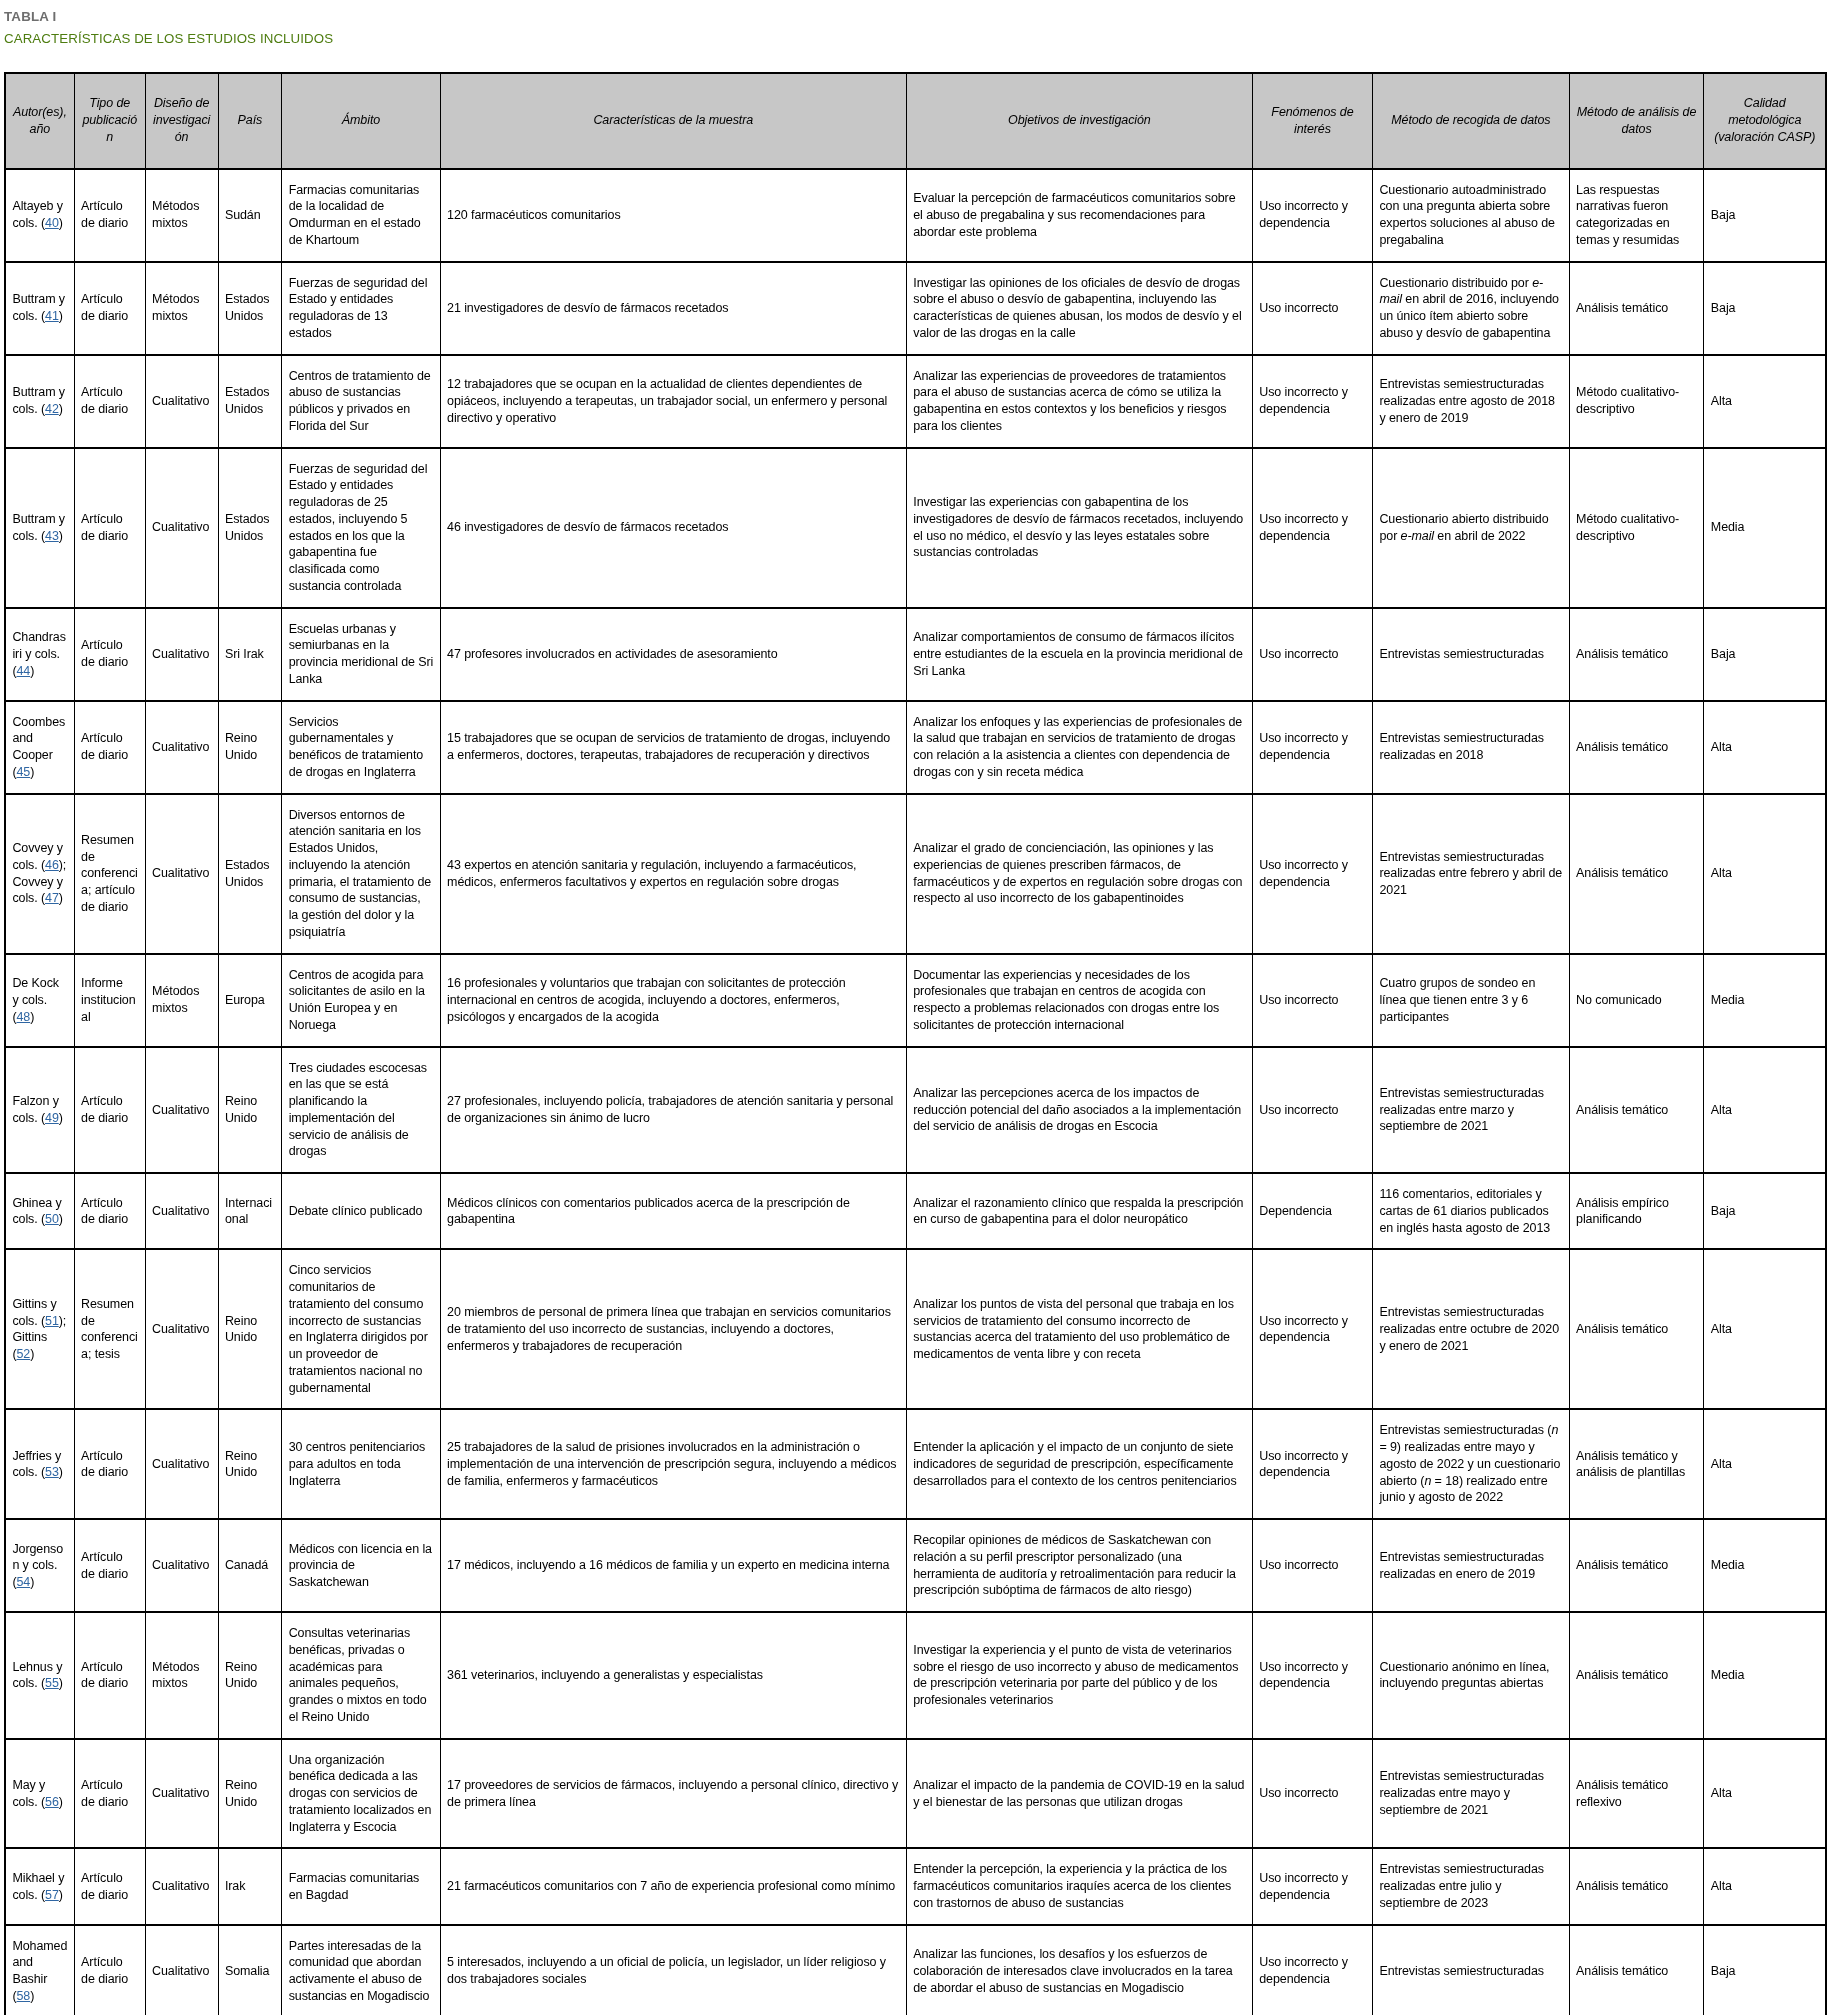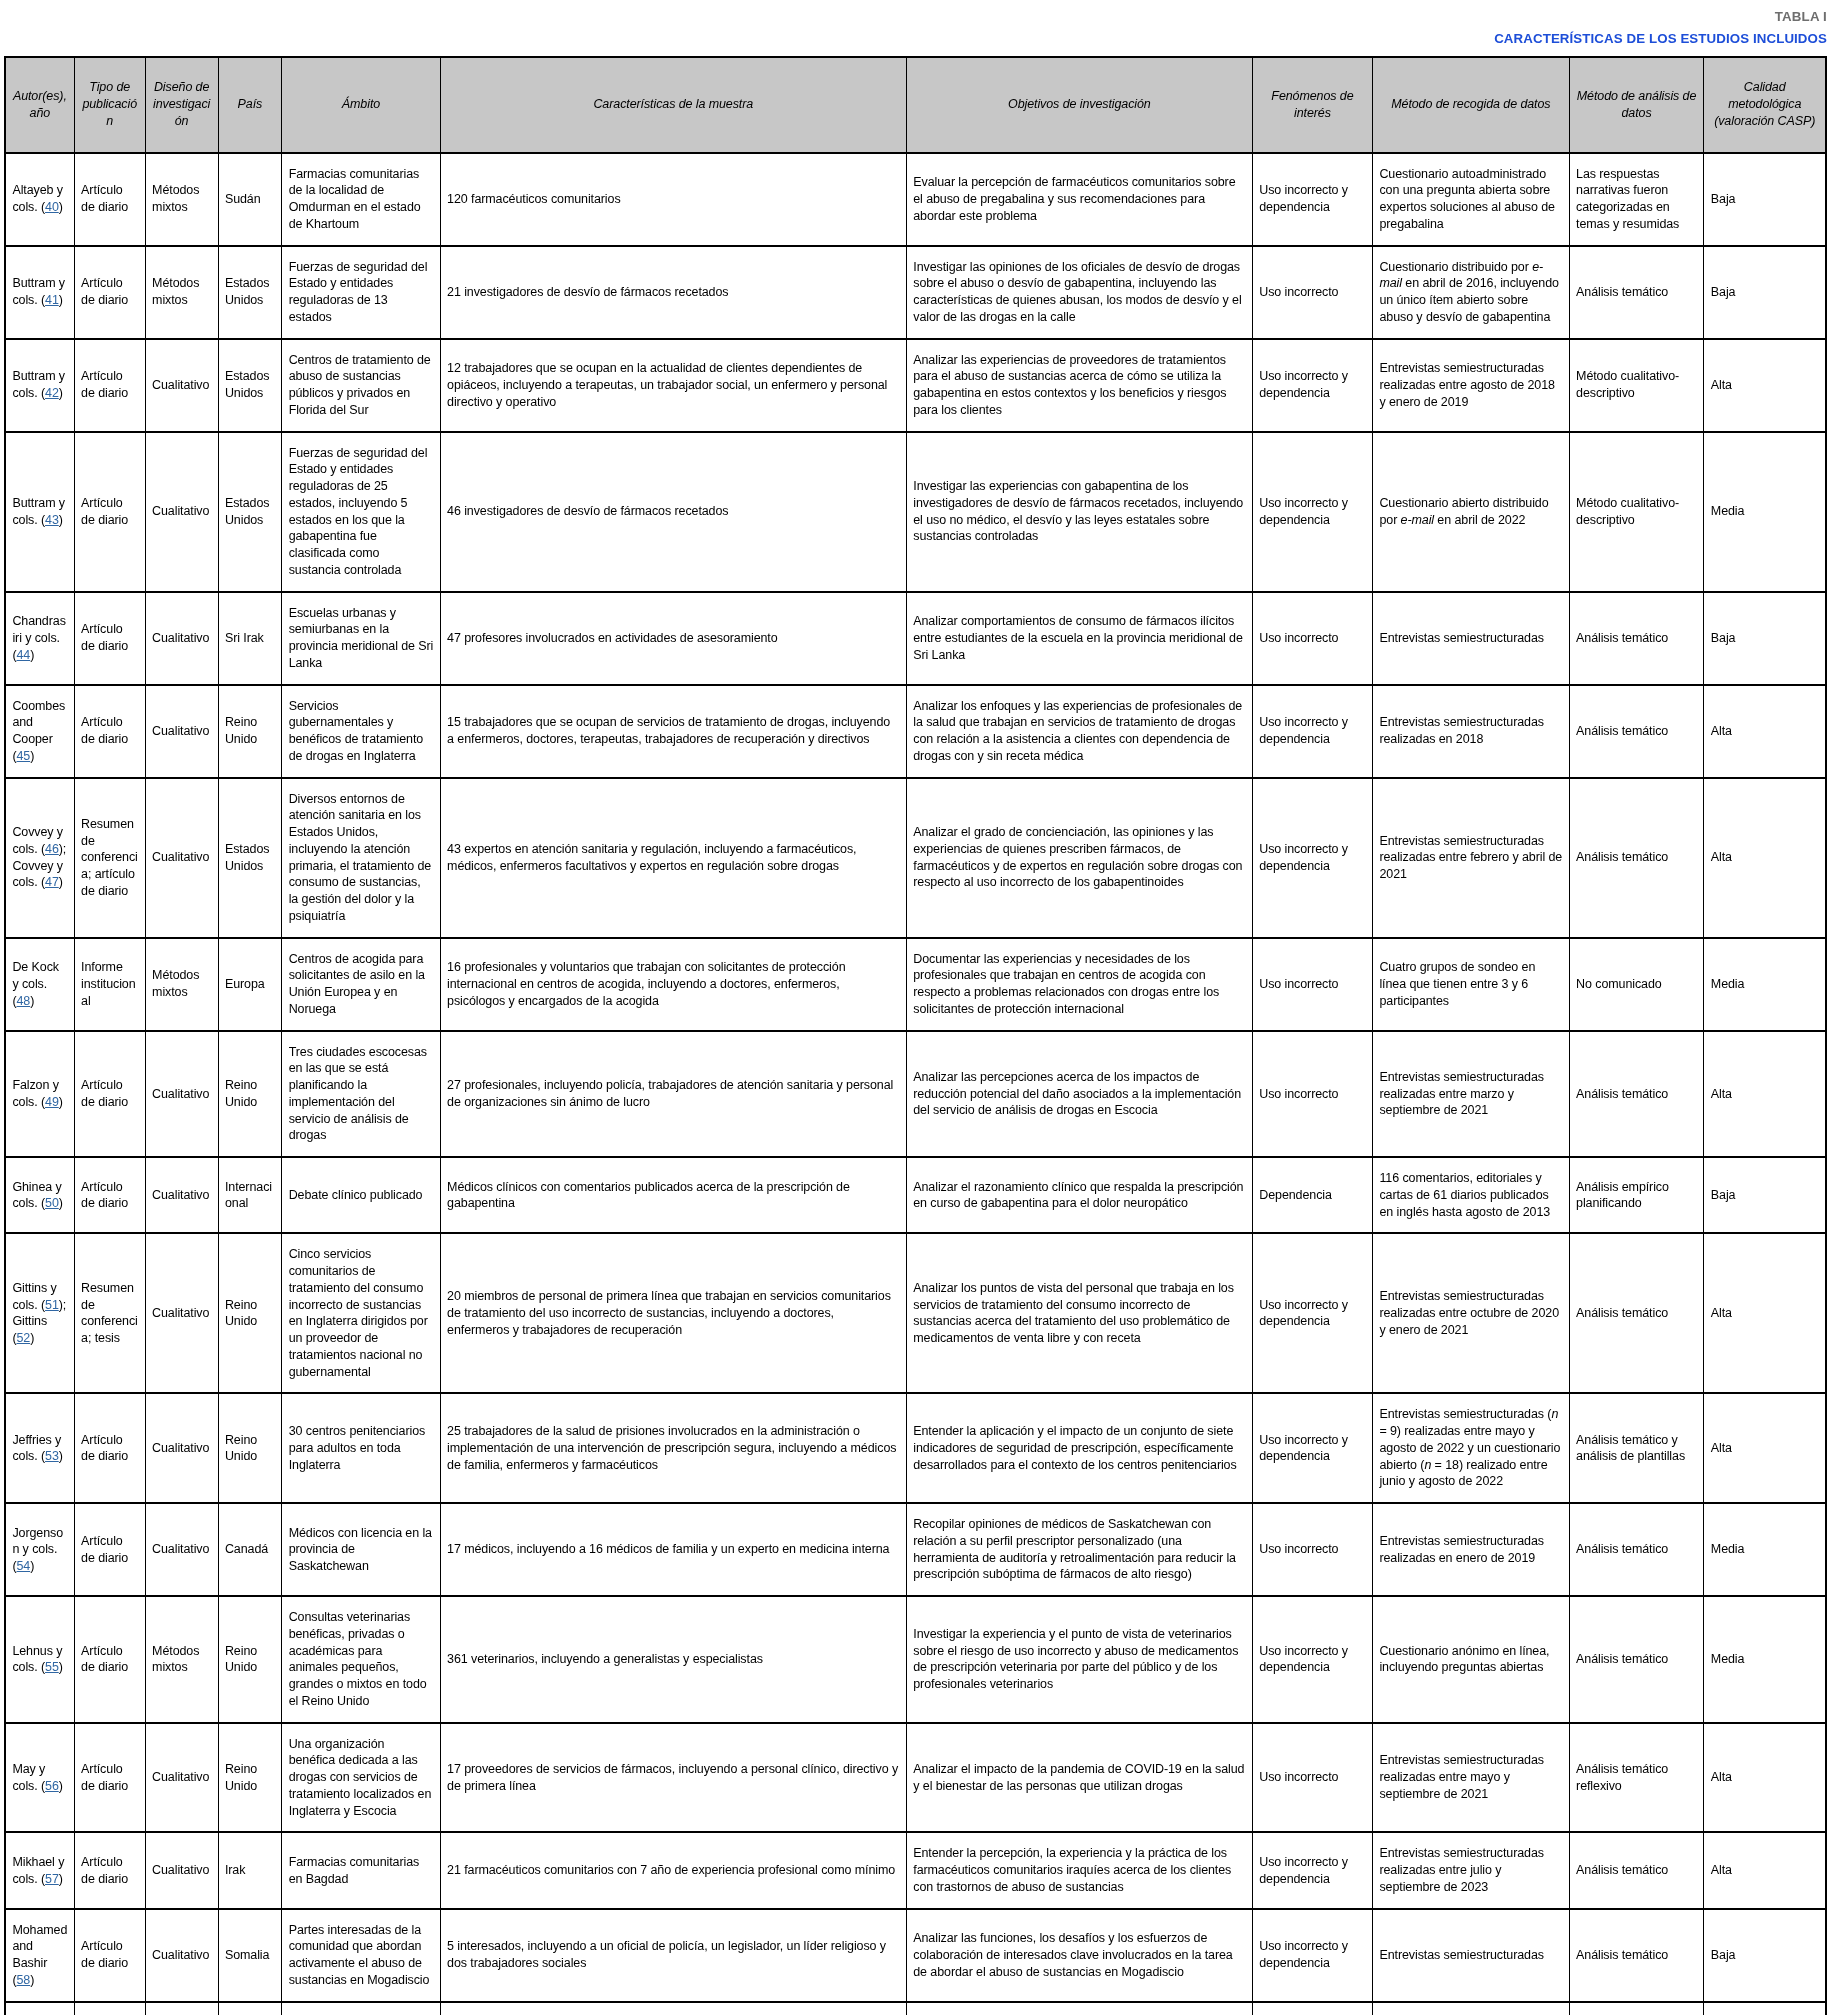--- a/index.html
+++ b/index.html
@@ -3,23 +3,23 @@
 <meta charset="utf-8">
 <style>
   :root{
     --header-bg:#c7c7c7;
     --link-color:#2f66a3;
     --title-color:#6e6e6e;
   }
   html,body{margin:0;padding:0;background:#fff;}
   body{font-family:"Liberation Sans",sans-serif;color:#000;}
   .page{width:1831px;box-sizing:border-box;padding:6.4px 4px 11.3px;}
-  .title-block{text-align:right;line-height:1.6;margin-bottom:7px;}
+  .title-block{text-align:left;line-height:1.6;margin-bottom:23px;}
   .title{font-size:13.3px;font-weight:bold;color:var(--title-color);letter-spacing:0.2px;}
-  .subtitle{font-size:13.3px;font-weight:bold;color:#1d4ed8;letter-spacing:0.1px;}
+  .subtitle{font-size:13.3px;font-weight:normal;color:#4d7c0f;letter-spacing:0.1px;}
   table{width:100%;border-collapse:collapse;table-layout:fixed;border:2px solid #000;}
   th{
     background:var(--header-bg);
     font-style:italic;font-weight:normal;
     font-size:12.5px;line-height:1.38;
     text-align:center;vertical-align:middle;
     padding:21px 4.8px;
     border:0.8px solid #000;border-top:2px solid #000;border-bottom:2px solid #000;
     letter-spacing:-0.1px;
     overflow-wrap:break-word;

